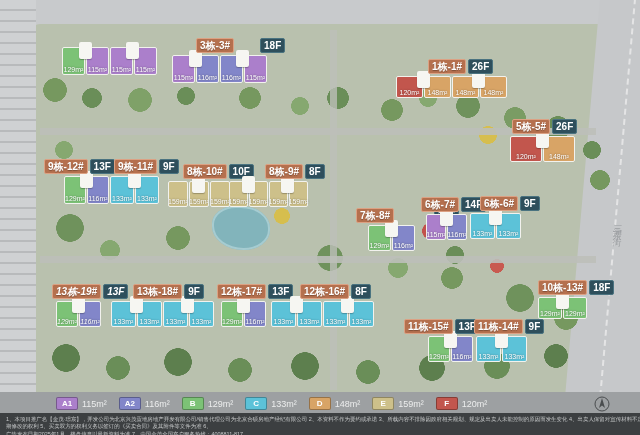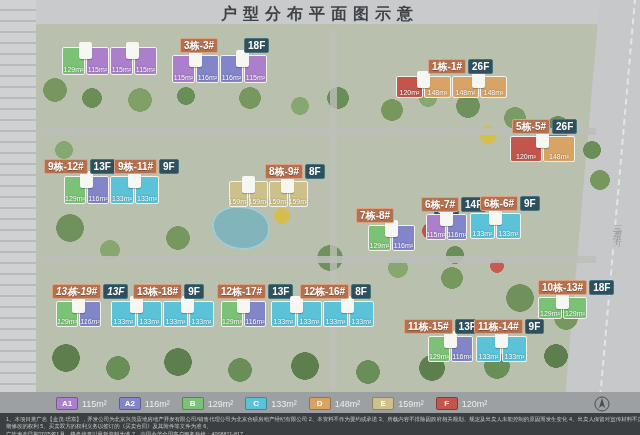--- a/index.html
+++ b/index.html
@@ -107,33 +107,32 @@
   <div class="road-w"></div>
   <div class="road-e">
       <div class="lane"></div>
     </div>
   <div class="veg"></div>
   <div class="path-h1"></div>
   <div class="path-h2"></div>
   <div class="path-v1"></div>
   <div class="pond"></div>
 
-  <div class="title">户型分布平面图示意</div>
 
   <div class="bldg t2" style="left:62px;top:47px;--cw:23px;--ch:28px;">
     <div class="cells">
       <div class="cell b">129m²</div>
       <div class="cell a1">115m²</div>
       <div class="cell a1">115m²</div>
       <div class="cell a1">115m²</div>
     </div>
   </div>
 
   <div class="bldg t2" style="left:172px;top:55px;--cw:23px;--ch:28px;">
-    <div class="tag" style="left:8px;gap:26px;">
+    <div class="tag" style="left:24px;gap:26px;">
       <span class="plaque">3栋-3#</span>
       <span class="fbadge">18F</span>
     </div>
     <div class="cells">
       <div class="cell a1">115m²</div>
       <div class="cell a2">116m²</div>
       <div class="cell a2">116m²</div>
       <div class="cell a1">115m²</div>
     </div>
   </div>
@@ -178,20 +177,31 @@
     <div class="tag" style="left:4px;">
       <span class="plaque">9栋-11#</span>
       <span class="fbadge">9F</span>
     </div>
     <div class="cells">
       <div class="cell c">133m²</div>
       <div class="cell c">133m²</div>
     </div>
   </div>
 
+  <div class="bldg" style="left:168px;top:181px;--cw:20px;--ch:26px;">
+    <div class="tag" style="left:15px;">
+      <span class="plaque">8栋-10#</span>
+      <span class="fbadge">10F</span>
+    </div>
+    <div class="cells">
+      <div class="cell e">159m²</div>
+      <div class="cell e">159m²</div>
+      <div class="cell e">159m²</div>
+    </div>
+  </div>
 
   <div class="bldg t2" style="left:229px;top:181px;--cw:19px;--ch:26px;">
     <div class="tag" style="left:36px;">
       <span class="plaque">8栋-9#</span>
       <span class="fbadge">8F</span>
     </div>
     <div class="cells">
       <div class="cell e">159m²</div>
       <div class="cell e">159m²</div>
       <div class="cell e">159m²</div>

